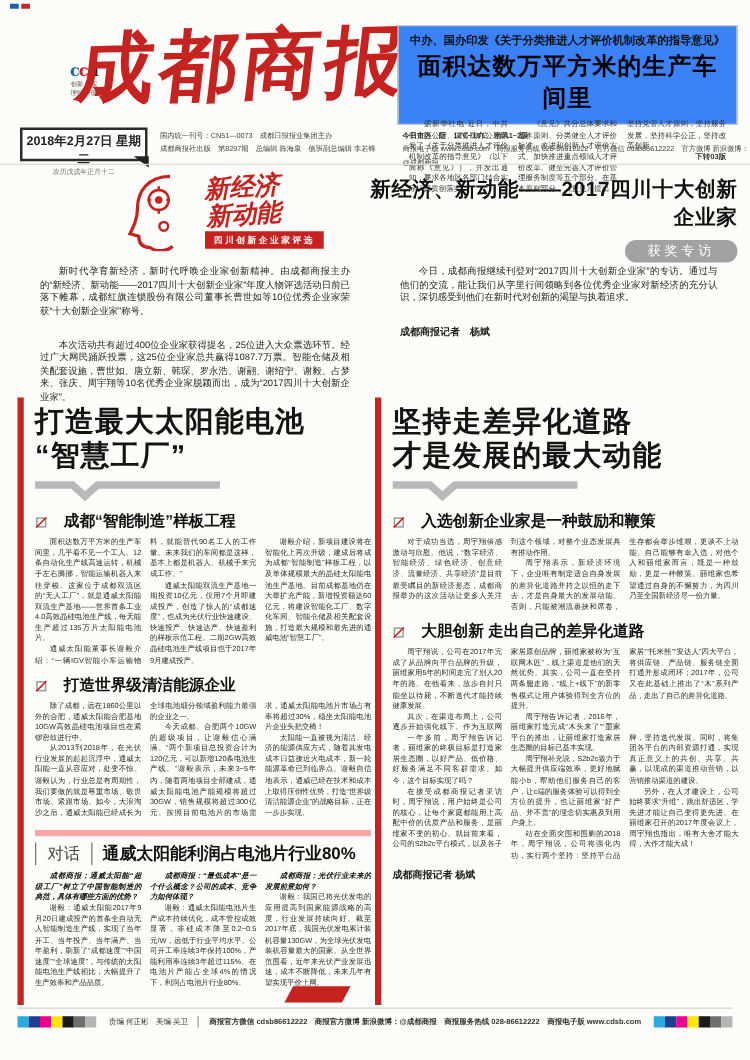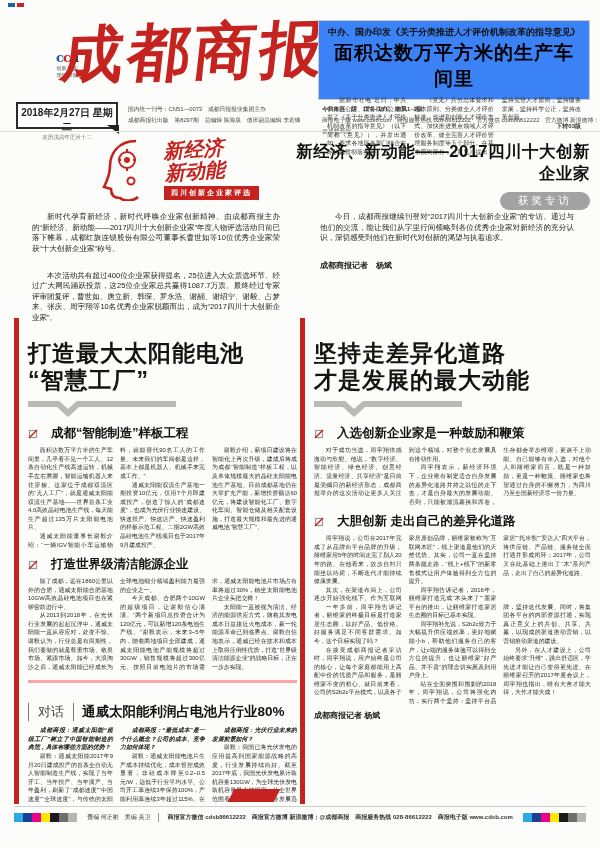--- a/index.html
+++ b/index.html
@@ -55,28 +55,28 @@
   .intro p{margin:16px;text-indent:2em;}
   .intro-left{position:absolute;left:16px;top:196px;width:280px;}
   .intro-right{position:absolute;left:304px;top:196px;width:286px;}
   .byline{text-align:left;font-weight:bold;font-size:8px;margin-top:4px;text-indent:0!important;}
 
   
   .article{position:absolute;top:318px;box-sizing:border-box;border-left:5px solid #c5231f;
       padding:6px 0 0 9px;height:486px;overflow:hidden;}
   .article.a-left{left:14px;width:283px;}
   .article.a-right{left:300px;width:291px;}
-  .art-headline{font-size:23px;font-weight:900;line-height:1.16;color:#141414;letter-spacing:1px;margin-top:16px;}
+  .art-headline{font-size:23px;font-weight:900;line-height:1.16;color:#141414;letter-spacing:1px;}
   .zigzag{display:block;margin:7px 0 8px;}
   .sec-title{display:flex;align-items:center;gap:13px;font-size:12.5px;font-weight:900;
       margin:7px 0 4px;color:#111;}
   .sec-body{columns:3;column-gap:7px;font-size:5.9px;line-height:1.45;text-align:justify;color:#2a2a2a;}
   .sec-body p{margin:0;text-indent:2em;}
 
-  .dialog{margin-top:9px;border-top:3px solid #fca5a5;padding-top:20px;}
+  .dialog{margin-top:9px;border-top:5px solid #fca5a5;padding-top:5px;}
   .dialog-head{display:flex;align-items:center;gap:8px;margin-bottom:5px;}
   .dialog-label{font-size:13px;color:#444;padding:0 9px;border-left:1px solid #777;border-right:1px solid #777;}
   .dialog-title{font-size:13.5px;font-weight:900;color:#111;}
   .dialog-body{columns:3;column-gap:7px;font-size:5.9px;line-height:1.45;text-align:justify;color:#2a2a2a;}
   .dialog-body p{margin:0;text-indent:2em;}
   .dialog-body .q{font-weight:bold;font-style:italic;color:#111;}
 
   .red-flag{position:absolute;left:231px;top:789px;width:46px;height:13px;background:#c5231f;
       transform:skewX(-28deg);}
 
@@ -151,21 +151,21 @@
     </div>
   </div>
 
   <div class="event-head">
     <div class="ev-title">新经济、新动能——2017四川十大创新企业家</div>
     <span class="ev-badge">获奖专访</span>
   </div>
 
   <div class="intro intro-left">
       <p>新时代孕育新经济，新时代呼唤企业家创新精神。由成都商报主办的“新经济、新动能——2017四川十大创新企业家”年度人物评选活动日前已落下帷幕，成都红旗连锁股份有限公司董事长曹世如等10位优秀企业家荣获“十大创新企业家”称号。</p>
-      <p>本次活动共有超过400位企业家获得提名，25位进入大众票选环节。经过广大网民踊跃投票，这25位企业家总共赢得1087.7万票。最终经过专家评审团复评，曹世如、唐立新、韩琛、罗永浩、谢翮、谢绍宁、谢毅、占梦来、张庆、周宇翔等10名优秀企业家脱颖而出，成为“2017四川十大创新企业家”。</p>
+      <p>本次活动共有超过400位企业家获得提名，25位进入大众票选环节。经过广大网民踊跃投票，这25位企业家总共赢得1087.7万票。智能仓储及相关配套设施，曹世如、唐立新、韩琛、罗永浩、谢翮、谢绍宁、谢毅、占梦来、张庆、周宇翔等10名优秀企业家脱颖而出，成为“2017四川十大创新企业家”。</p>
     </div>
   <div class="intro intro-right">
     <span><p>今日，成都商报继续刊登对“2017四川十大创新企业家”的专访。通过与他们的交流，能让我们从字里行间领略到各位优秀企业家对新经济的充分认识，深切感受到他们在新时代对创新的渴望与执着追求。</p></span>
     <p class="byline">成都商报记者　杨斌</p>
   </div>
 
   <div class="article a-left">
     <div class="art-headline">
       <div>打造最大太阳能电池</div>
       <div>“智慧工厂”</div>

